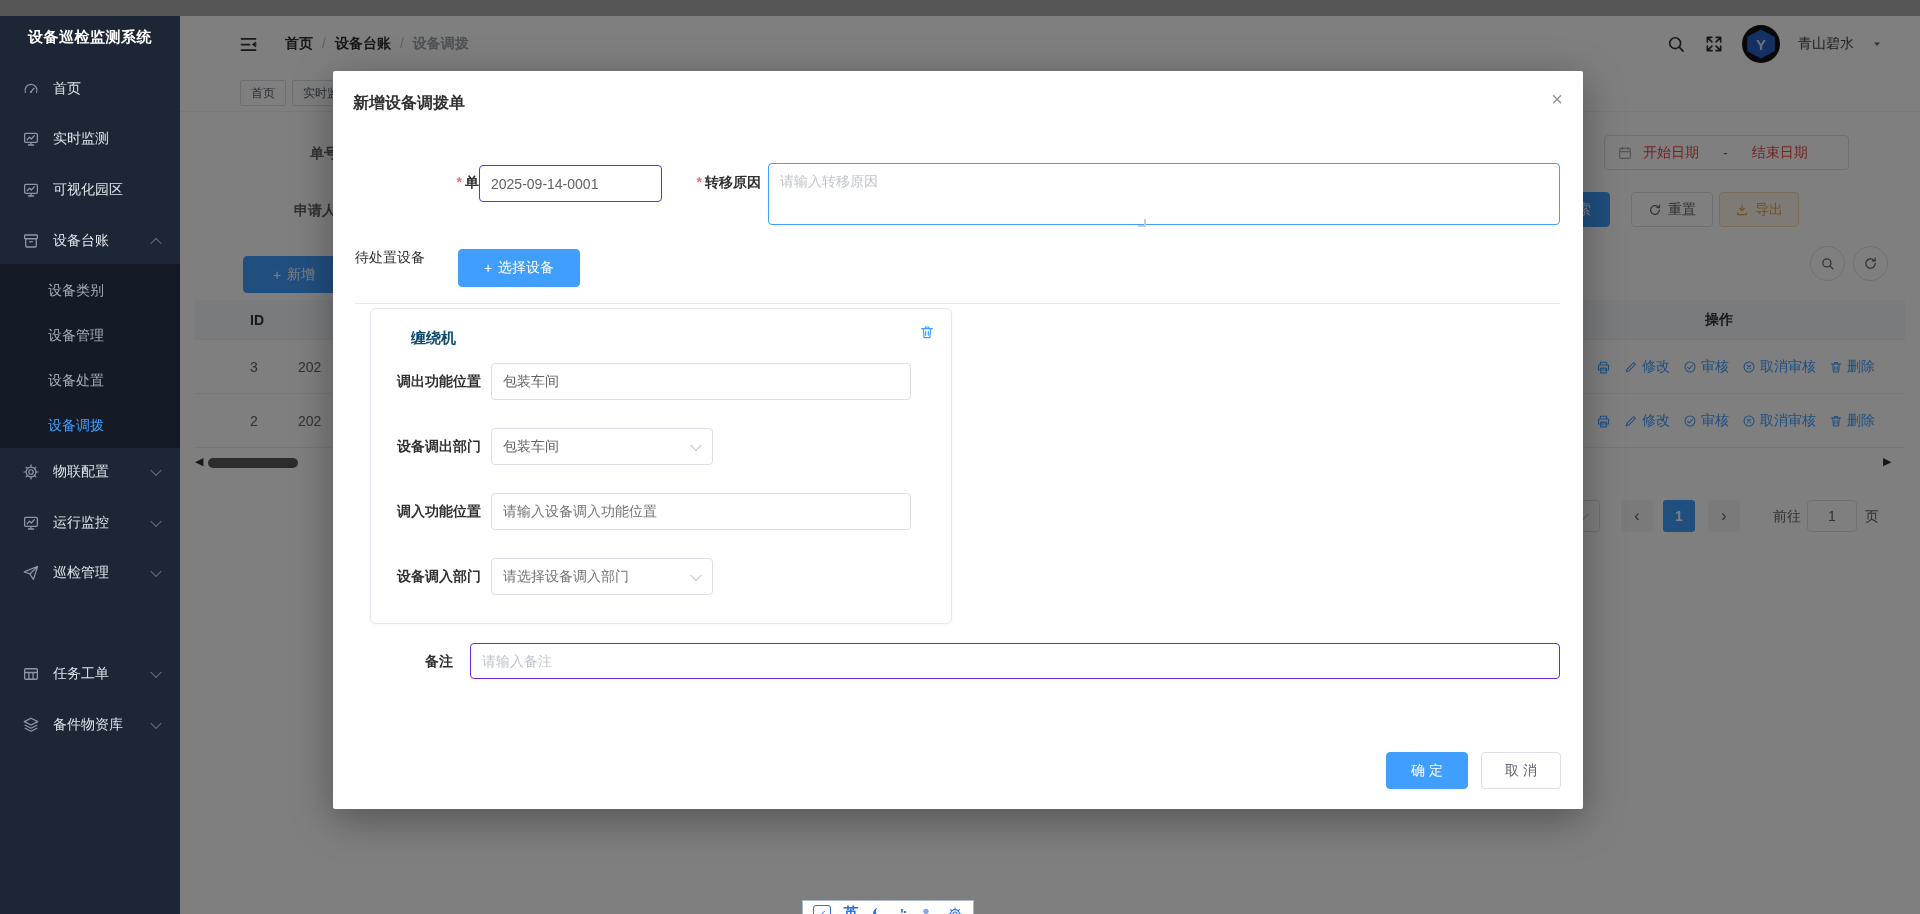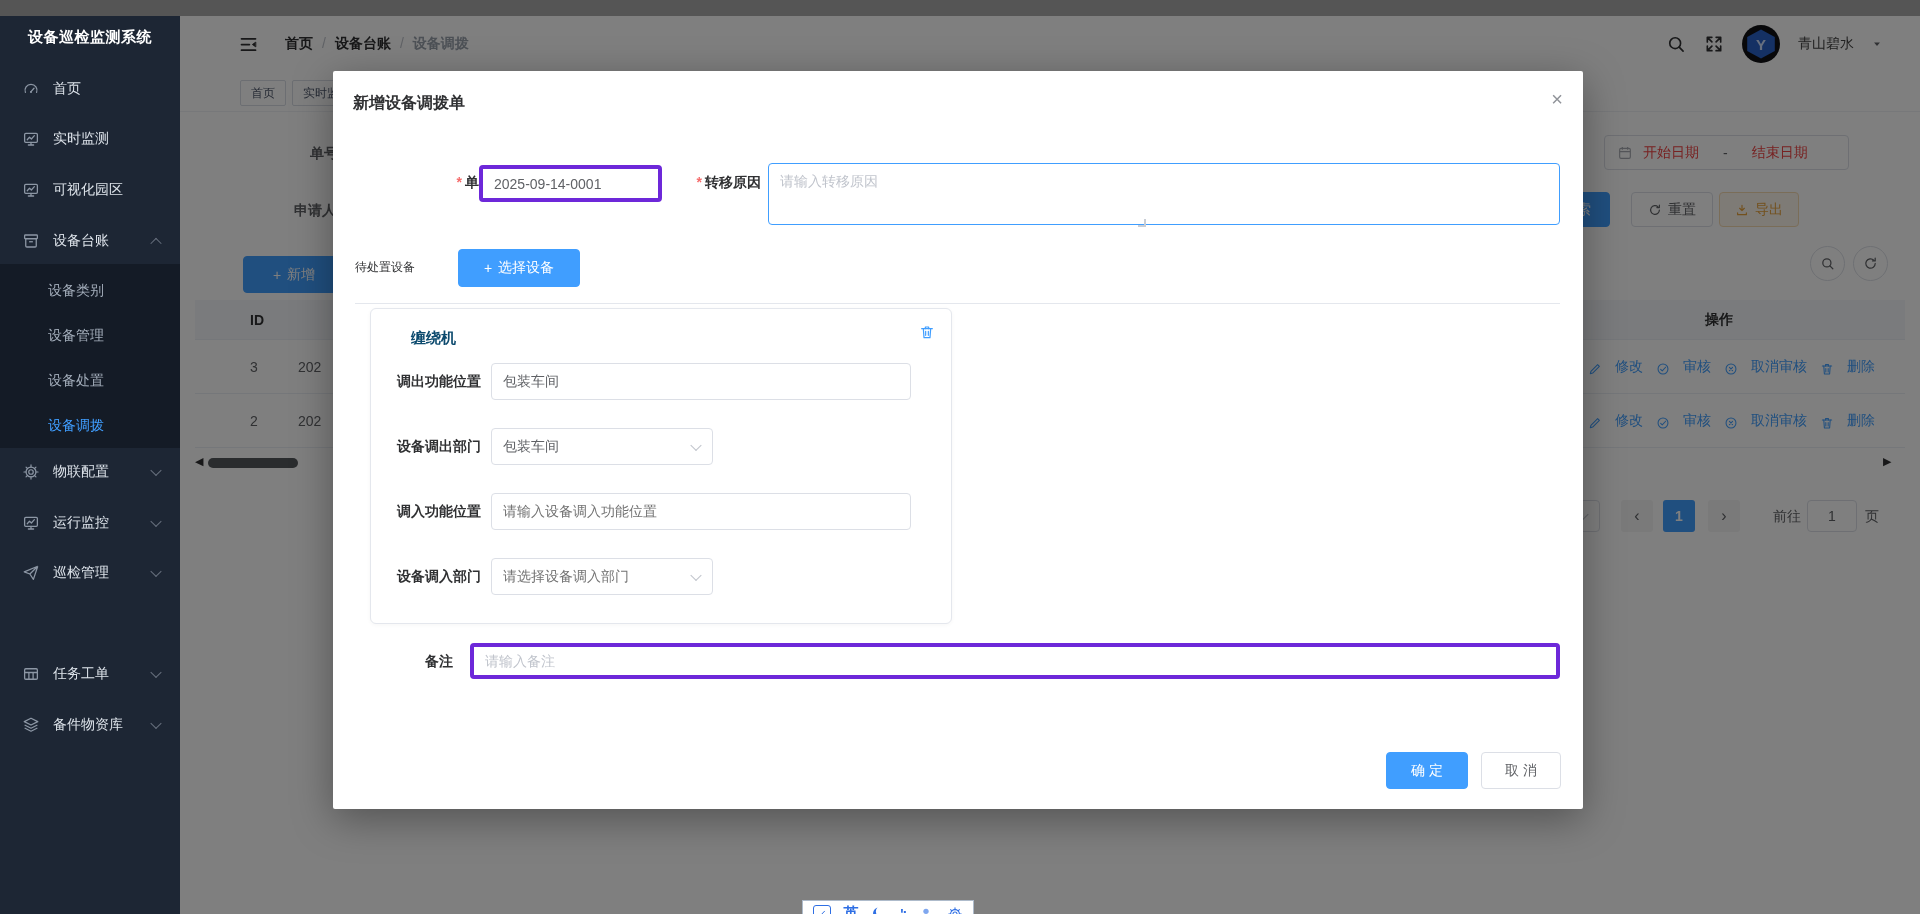--- a/index.html
+++ b/index.html
@@ -48,45 +48,45 @@
 #btn-search{position:absolute;left:1340px;top:80px;width:90px;height:35px}
 #btn-reset{position:absolute;left:1451px;top:80px;width:82px;height:35px}
 #btn-export{position:absolute;left:1539px;top:80px;width:80px;height:35px}
 #btn-add{position:absolute;left:63px;top:144px;width:102px;height:37px}
 .circ-btn{position:absolute;width:35px;height:35px;border:1px solid #dcdfe6;border-radius:50%;background:#fff;display:flex;align-items:center;justify-content:center;color:#606266;cursor:pointer}
 #tbl-head{position:absolute;left:15px;top:188px;width:1710px;height:40px;background:#f5f7fa;border-bottom:1px solid #ebeef5;font-weight:700;color:#303133}
 .th{position:absolute;top:0;height:40px;display:flex;align-items:center}
 .trow{position:absolute;left:15px;width:1710px;height:54px;background:#fff;border-bottom:1px solid #ebeef5;color:#606266}
 .td{position:absolute;top:0;height:54px;display:flex;align-items:center}
 .row-actions{position:absolute;right:30px;top:0;height:54px;display:flex;align-items:center;gap:13px}
-.lnk{display:flex;align-items:flex-end;gap:13px;color:#409eff;text-decoration:none;font-size:14px;cursor:pointer;white-space:nowrap}
+.lnk{display:flex;align-items:center;gap:4px;color:#409eff;text-decoration:none;font-size:14px;cursor:pointer;white-space:nowrap}
 #hscroll{position:absolute;left:15px;top:345px;width:1710px;height:12px}
 #hs-thumb{position:absolute;left:13px;top:1px;width:90px;height:10px;border-radius:5px;background:#55585c}
 .hs-arrow{position:absolute;top:-2px;font-size:11px;color:#303133}
 #pagination{position:absolute;left:0;top:386px;width:1740px;height:36px;color:#606266}
 .pg-btn{position:absolute;top:2px;width:32px;height:32px;border-radius:3px;background:#f4f4f5;color:#606266;display:flex;align-items:center;justify-content:center;font-size:16px;cursor:pointer}
 .pg-cur{background:#409eff;color:#fff;font-weight:700;font-size:14px}
 #pg-size{position:absolute;left:1310px;top:2px;width:110px;height:32px;border:1px solid #dcdfe6;border-radius:4px;background:#fff}
 #goto-input{position:absolute;left:1627px;top:2px;width:50px;height:32px;border:1px solid #dcdfe6;border-radius:4px;text-align:center;color:#606266;font-size:14px;outline:none}
 
 
 #overlay{position:absolute;left:180px;top:0;width:1740px;height:914px;background:rgba(0,0,0,.5);z-index:40}
 #bottom-strip{position:absolute;left:0;top:904px;width:1920px;height:10px;background:#121a26;z-index:60}
 
 
 #modal{position:absolute;left:333px;top:55px;width:1250px;height:738px;background:#fff;border-radius:2px;box-shadow:0 10px 40px rgba(0,0,0,.35);z-index:50}
 #modal-title{position:absolute;left:20px;top:22px;font-size:16px;color:#303133}
 #modal-close{position:absolute;right:20px;top:18px;font-size:20px;color:#909399;cursor:pointer;line-height:1}
 .m-lbl{position:absolute;font-weight:600;color:#303133;font-size:14px;text-align:right;white-space:nowrap}
 .req{color:#f56c6c;margin-right:3px}
-.t-inp{position:absolute;border:4px solid #6d28d9;border-radius:4px;background:#fff;font-size:14px;color:#606266;padding:12px 11px;font-family:inherit;outline:none}
+.t-inp{position:absolute;border:1px solid #6d28d9;border-radius:4px;background:#fff;font-size:14px;color:#606266;padding:12px 11px;font-family:inherit;outline:none}
 input.t-inp::placeholder,textarea.t-inp::placeholder{color:#c0c4cc}
 #reason-ta{left:435px;top:92px;width:792px;height:62px;border:1px solid #409eff;resize:none;padding:8px 11px;line-height:18px}
 .ta-resize{position:absolute;right:437px;top:148px;width:8px;height:8px;border-right:2px solid #c9ced6;border-bottom:2px solid #c9ced6;transform:rotate(0);pointer-events:none}
-#pending-lbl{position:absolute;left:22px;top:188px;font-size:12px;color:#303133;font-weight:500}
+#pending-lbl{position:absolute;left:22px;top:178px;font-size:14px;color:#303133;font-weight:500}
 #btn-select-dev{position:absolute;left:125px;top:178px;width:122px;height:38px}
 #m-divider{position:absolute;left:22px;top:232px;width:1205px;height:1px;background:#e4e7ed}
 #dev-card{position:absolute;left:37px;top:237px;width:582px;height:316px;border:1px solid #e4e7ed;border-radius:6px;background:#fff;box-shadow:0 1px 4px rgba(0,0,0,.04)}
 #dev-name{position:absolute;left:40px;top:20px;color:#0c4a6e;font-weight:700;font-size:15px}
 #dev-trash{position:absolute;right:16px;top:14px;color:#409eff;cursor:pointer}
 .c-lbl{position:absolute;left:10px;width:100px;font-weight:600;color:#303133;font-size:14px;text-align:right;white-space:nowrap}
 .c-field{position:absolute;left:120px;border:1px solid #dcdfe6;border-radius:4px;background:#fff;display:flex;align-items:center;padding:0 11px;font-size:14px;color:#606266}
 .ph{color:#737373}
 .sel-chev{position:absolute;right:12px;top:50%;width:8px;height:8px;border-right:1.5px solid #c0c4cc;border-bottom:1.5px solid #c0c4cc;transform:translateY(-70%) rotate(45deg)}
 #remark-inp{left:137px;top:572px;width:1090px;height:36px}

